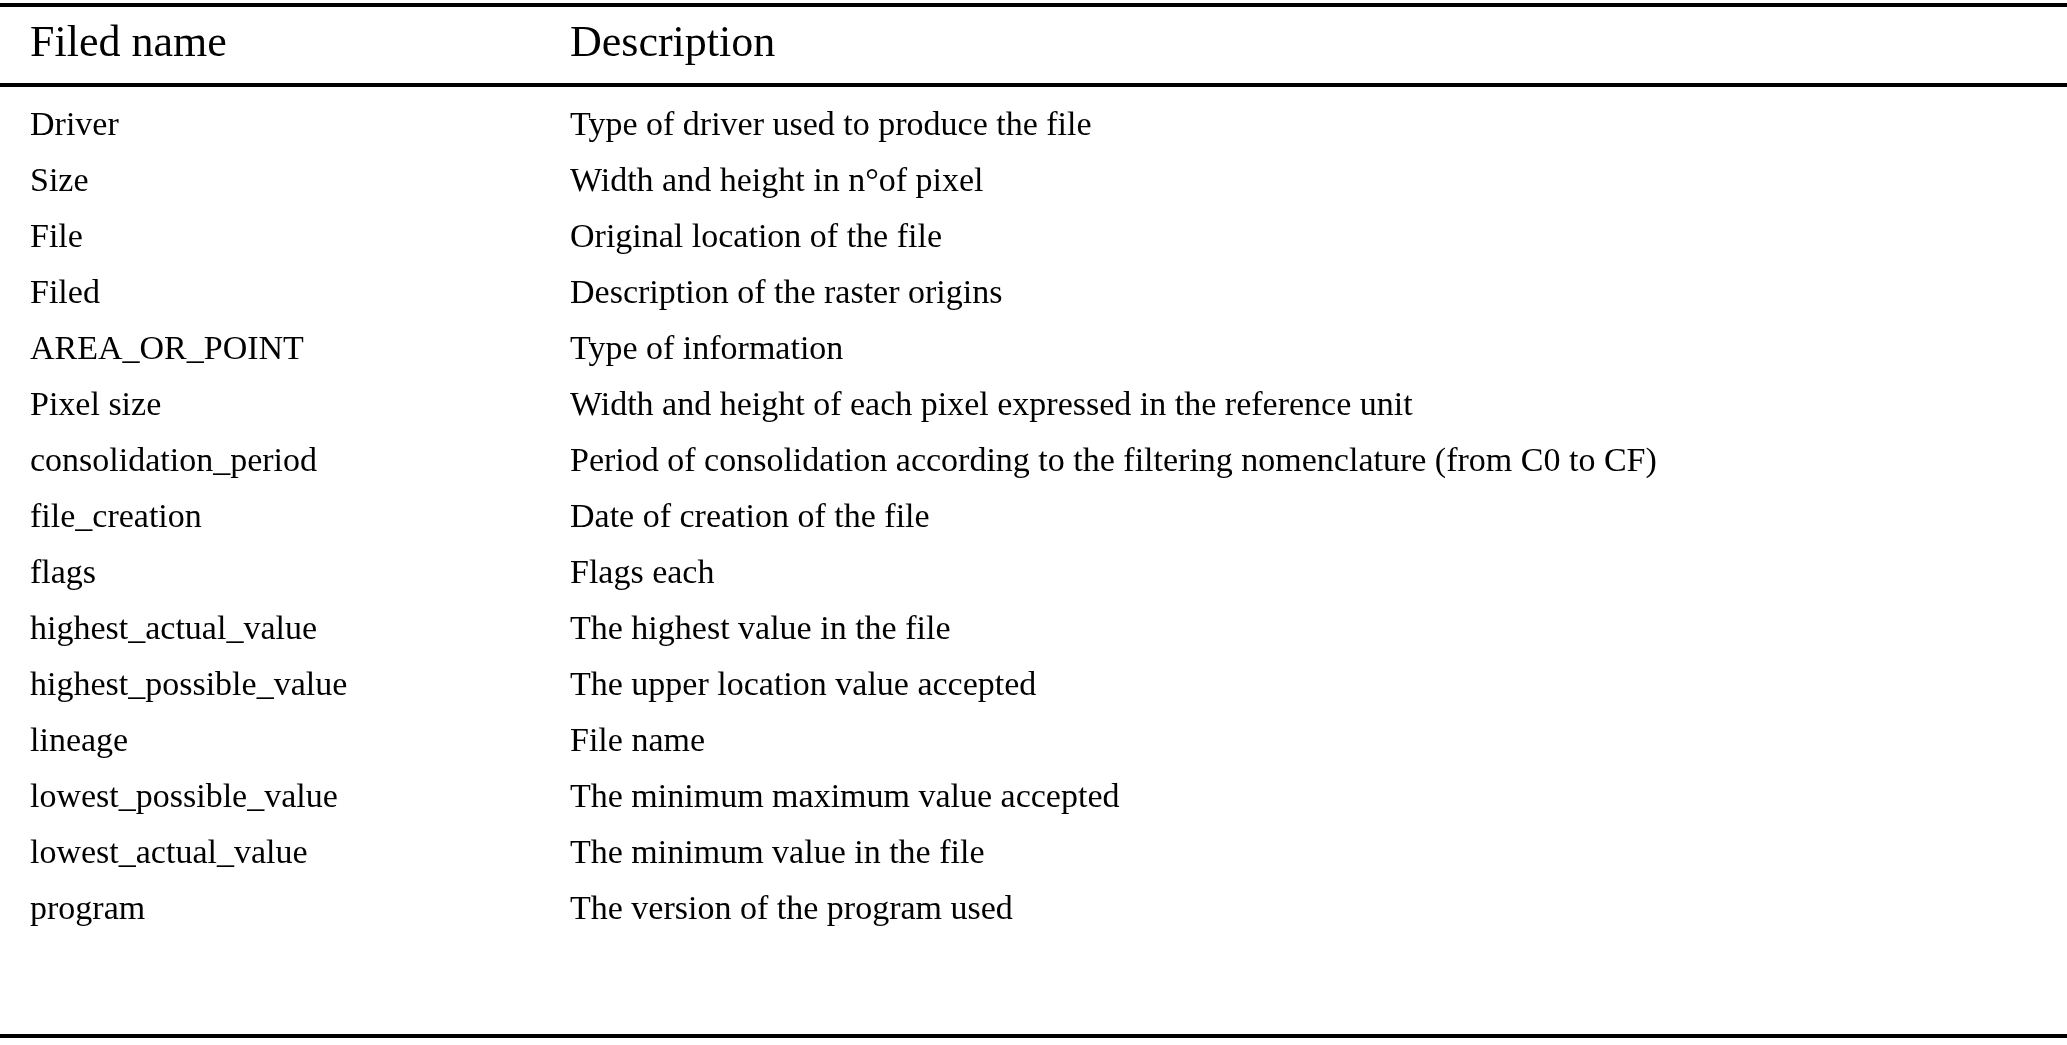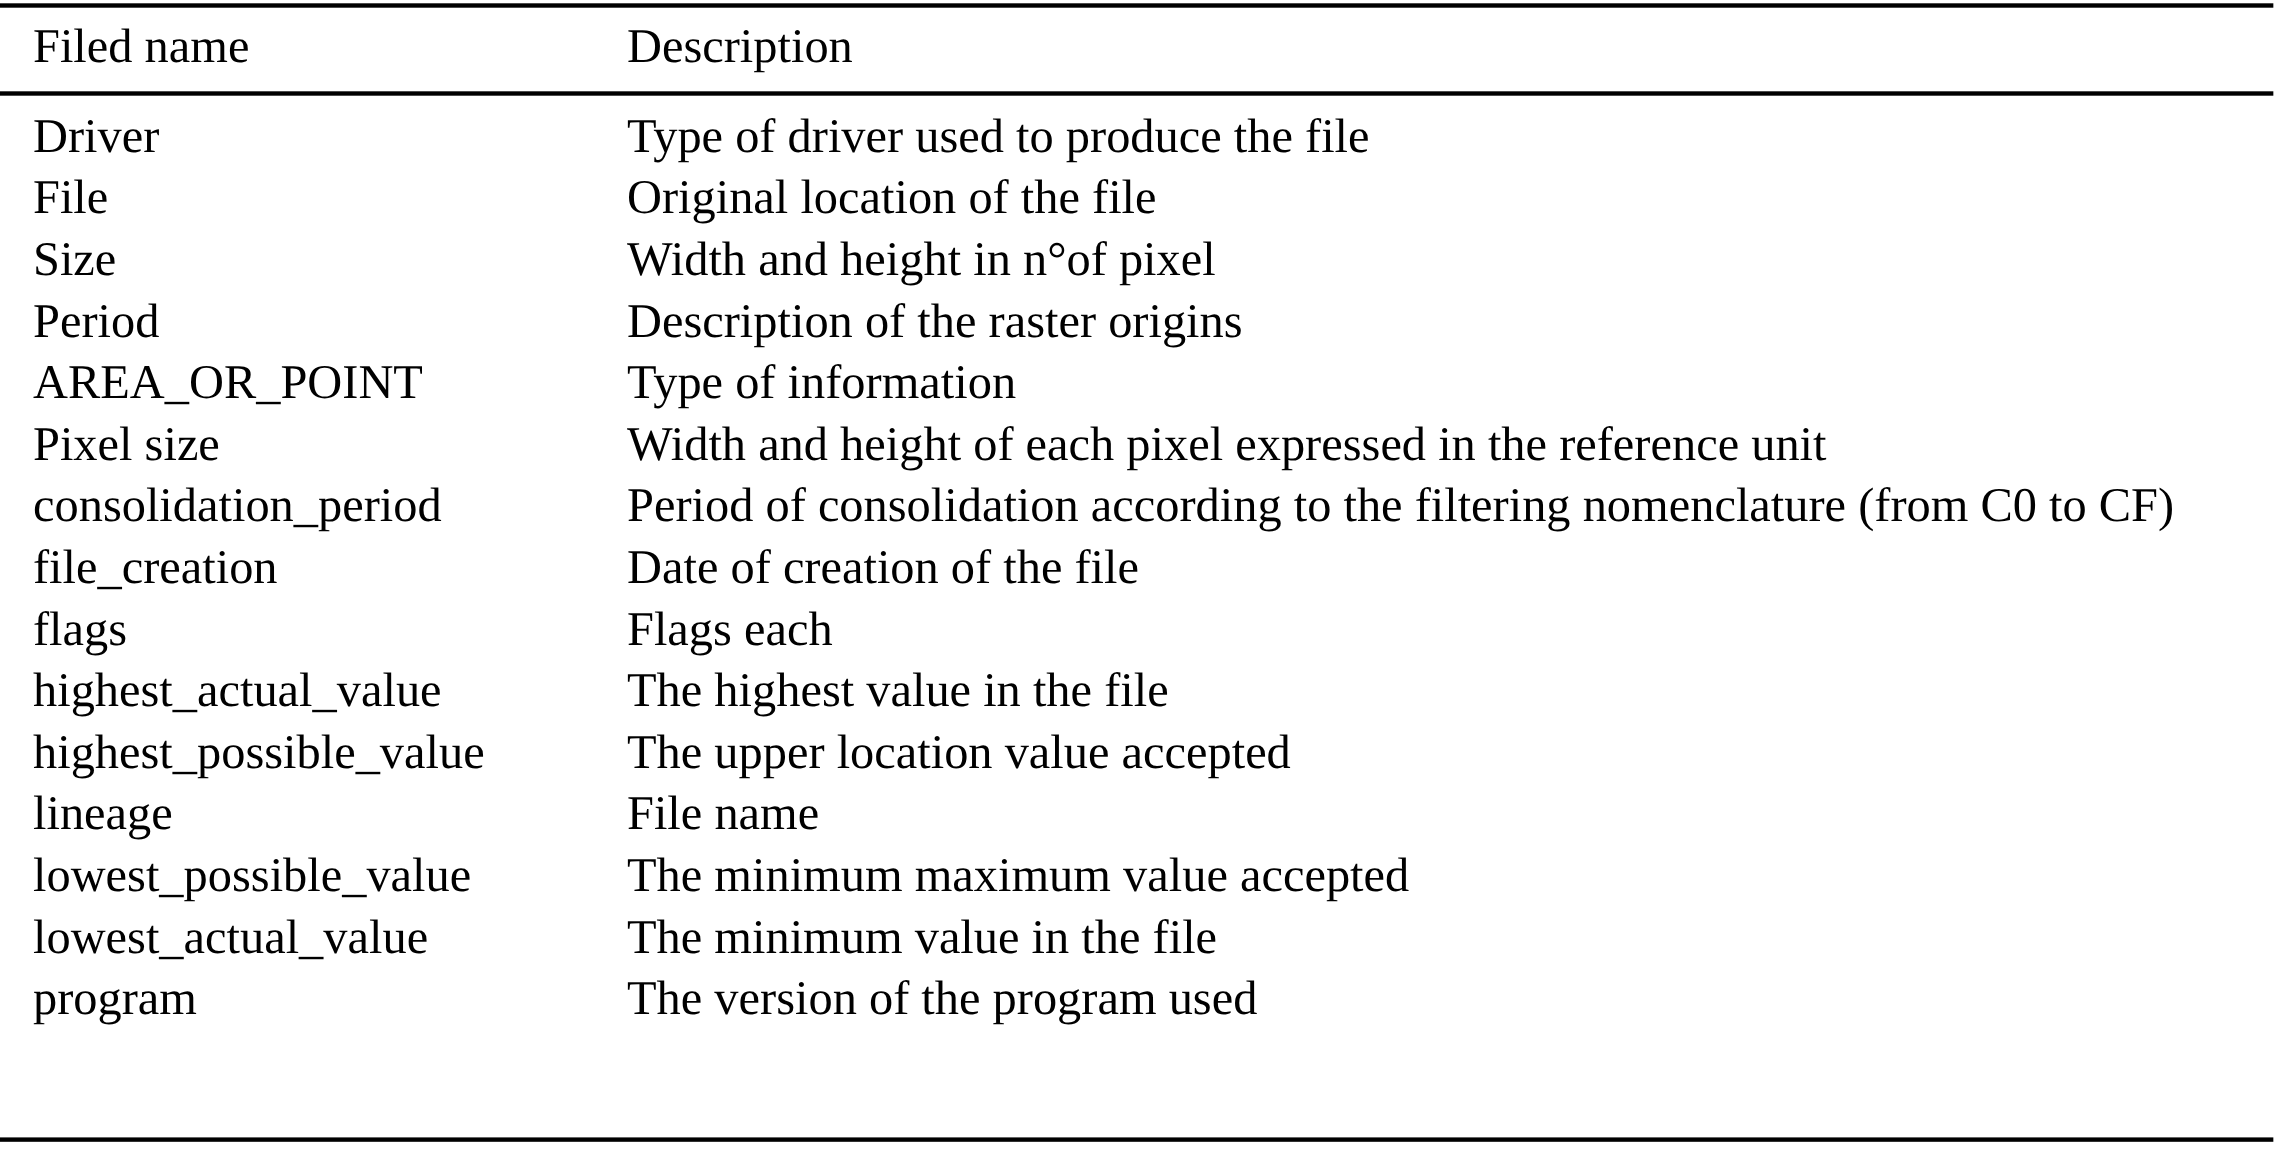--- a/index.html
+++ b/index.html
@@ -73,21 +73,21 @@
   .spacer-row td {
     height: 13px;
     padding: 0;
     line-height: 0;
     font-size: 0;
   }
 
   
   .body-row td {
     height: 56px;
-    font-size: 44px;
+    font-size: 34px;
     line-height: 56px;
     padding-left: 30px;
     box-sizing: border-box;
   }
 
   
   .cell-field { position: relative; }
   .cell-desc  { position: relative; }
 
   
@@ -122,29 +122,29 @@
       <tr class="spacer-row">
         <td></td>
         <td></td>
       </tr>
 
       <tr class="body-row">
           <td class="cell-field">Driver</td>
           <td class="cell-desc">Type of driver used to produce the file</td>
         </tr>
         <tr class="body-row">
+          <td class="cell-field">Size</td>
+          <td class="cell-desc">Width and height in n°of pixel</td>
+        </tr>
+        <tr class="body-row">
           <td class="cell-field">File</td>
           <td class="cell-desc">Original location of the file</td>
         </tr>
         <tr class="body-row">
-          <td class="cell-field">Size</td>
-          <td class="cell-desc">Width and height in n°of pixel</td>
-        </tr>
-        <tr class="body-row">
-          <td class="cell-field">Period</td>
+          <td class="cell-field">Filed</td>
           <td class="cell-desc">Description of the raster origins</td>
         </tr>
         <tr class="body-row">
           <td class="cell-field">AREA_OR_POINT</td>
           <td class="cell-desc">Type of information</td>
         </tr>
         <tr class="body-row">
           <td class="cell-field">Pixel size</td>
           <td class="cell-desc">Width and height of each pixel expressed in the reference unit</td>
         </tr>

